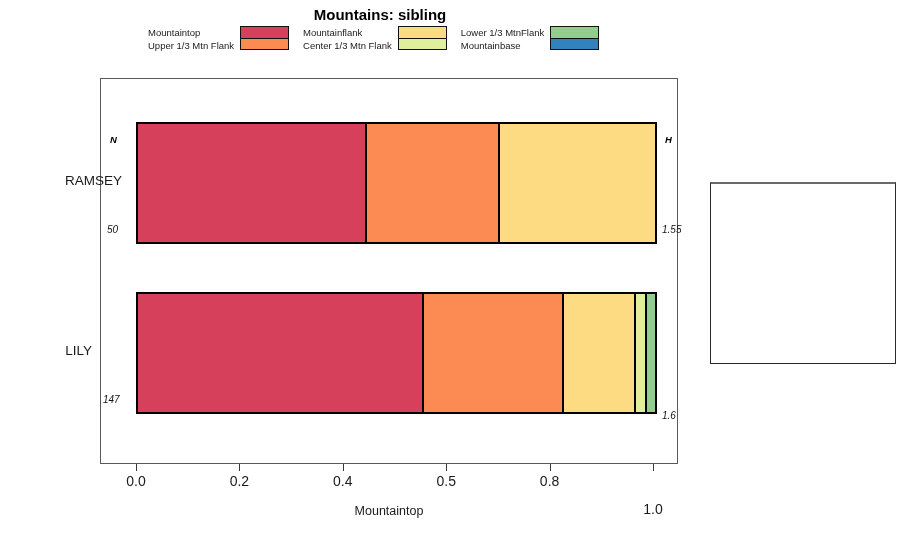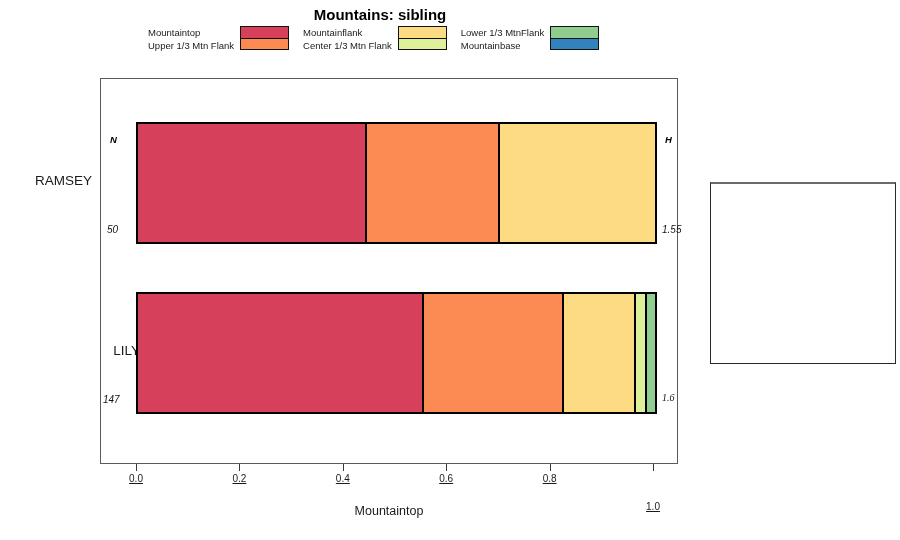--- a/index.html
+++ b/index.html
@@ -132,25 +132,24 @@
   .tick {
     position: absolute;
     top: 0;
     width: 1px;
     height: 7px;
     background: #3a3a3a;
   }
   .tick-label {
     position: absolute;
     top: 9px;
-    font-size: 10px;
+    font-size: 14px;
     color: #1a1a1a;
     transform: translateX(-50%);
     white-space: nowrap;
-    text-decoration: underline;
   }
   #x-axis-title {
     position: absolute;
     left: 100px;
     top: 504px;
     width: 578px;
     text-align: center;
     font-size: 12.5px;
     color: #1a1a1a;
   }
@@ -206,28 +205,28 @@
       <span class="legend-swatch" style="background: rgb(143, 206, 143);"></span>
       <span class="legend-swatch" style="background: rgb(49, 130, 189);"></span>
     </div>
   </div>
 
 </div>
 
 <div id="plot-frame"></div>
 
 <div id="row-labels">
-    <div class="row-name" style="position: absolute; left: 0px; top: 173px;">RAMSEY</div>
+    <div class="row-name" style="position: absolute; left: 0px; top: 173px; padding-left: 30px;">RAMSEY</div>
     <div class="ann-n-head" style="left: 110px; top: 134px;">N</div>
     <div class="ann-h-head" style="left: 665px; top: 134px;">H</div>
     <div class="ann-n-val" style="left: 107px; top: 224px;">50</div>
     <div class="ann-h-val" style="left: 662px; top: 224px;">1.55</div>
-    <div class="row-name" style="position: absolute; left: 0px; top: 343px; padding-left: 48px;">LILY</div>
+    <div class="row-name" style="position: absolute; left: 0px; top: 343px;">LILY</div>
     <div class="ann-n-val" style="left: 103px; top: 394px;">147</div>
-    <div class="ann-h-val" style="left: 662px; top: 392px; font-family: Liberation Serif, serif;">1.6</div>
+    <div class="ann-h-val" style="left: 662px; top: 410px;">1.6</div>
   </div>
 
 <div id="bars-layer">
     <div class="bar" style="position: absolute; left: 136px; top: 122px; height: 118px; width: 517px;">
       <div class="seg" style="background: rgb(214, 64, 90); width: 229.031px;"></div>
       <div class="seg" style="background: rgb(251, 139, 82); width: 132.869px;"></div>
       <div class="seg" style="background: rgb(252, 219, 130); width: 155.1px; border-right: none;"></div>
     </div>
     <div class="bar" style="position: absolute; left: 136px; top: 292px; height: 118px; width: 517px;">
       <div class="seg" style="background: rgb(214, 64, 90); width: 285.901px;"></div>
@@ -239,21 +238,21 @@
   </div>
 
 <div id="x-axis">
     <div class="tick" style="left: 36px;"></div>
     <div class="tick-label" style="left: 36px;">0.0</div>
     <div class="tick" style="left: 139.4px;"></div>
     <div class="tick-label" style="left: 139.4px;">0.2</div>
     <div class="tick" style="left: 242.8px;"></div>
     <div class="tick-label" style="left: 242.8px;">0.4</div>
     <div class="tick" style="left: 346.2px;"></div>
-    <div class="tick-label" style="left: 346.2px;">0.6</div>
+    <div class="tick-label" style="left: 346.2px;">0.5</div>
     <div class="tick" style="left: 449.6px;"></div>
     <div class="tick-label" style="left: 449.6px;">0.8</div>
     <div class="tick" style="left: 553px;"></div>
     <div class="tick-label" style="left: 553px; margin-top: 28px;">1.0</div>
   </div>
 <div id="x-axis-title">Mountaintop</div>
 
 <div id="side-panel"></div>
 
 </body></html>

